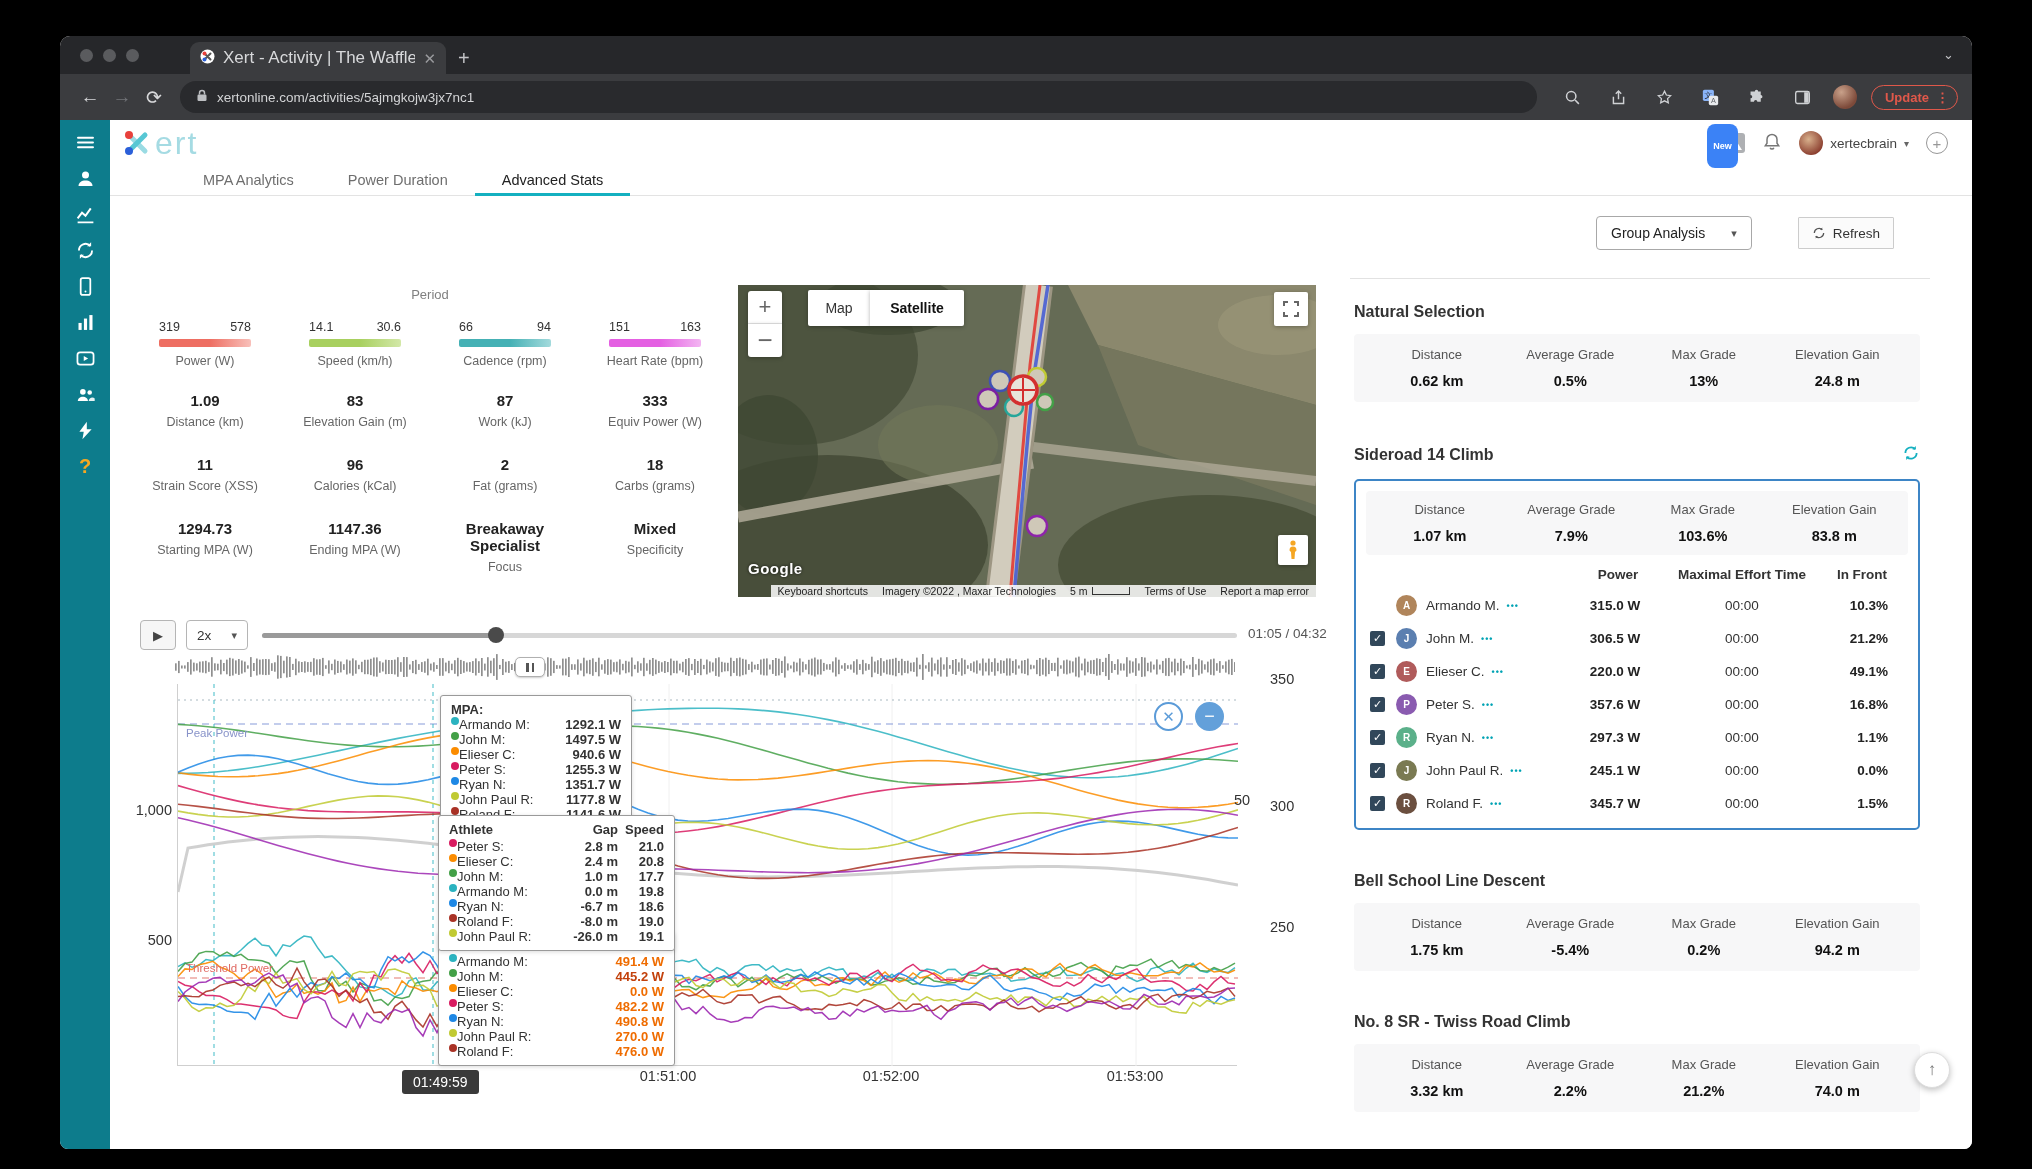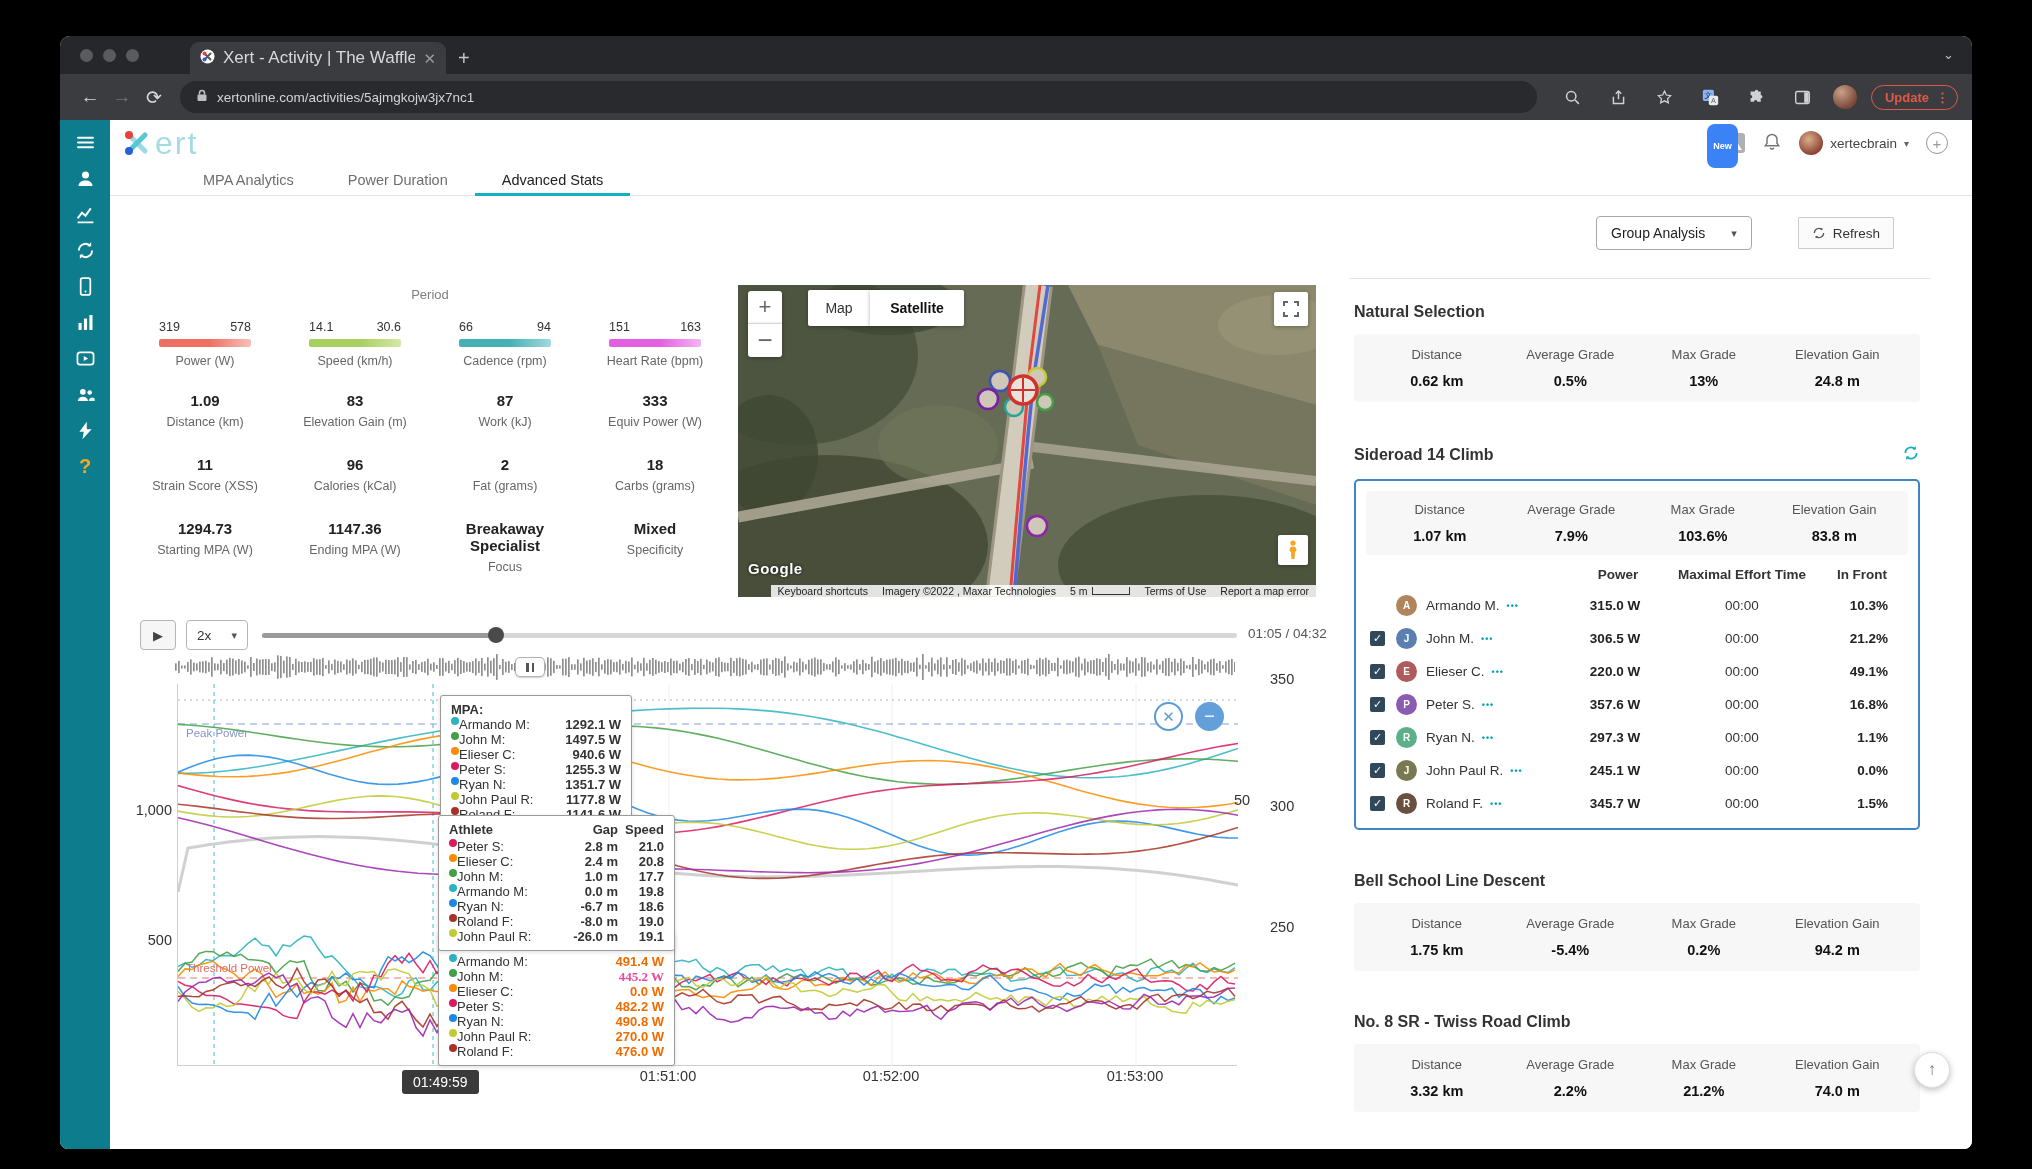--- a/index.html
+++ b/index.html
@@ -1186,21 +1186,21 @@
       <div class="tooltip" id="tt-power">
           <div class="tt-title">Power:</div>
           <div class="tt-row">
             <span class="tt-dot" style="background:#2bb3c0"></span>
             <span class="tt-name">Armando M:</span>
             <span class="tt-val" style="color: rgb(239, 108, 0);">491.4 W</span>
           </div>
           <div class="tt-row">
             <span class="tt-dot" style="background:#43a047"></span>
             <span class="tt-name">John M:</span>
-            <span class="tt-val" style="color: #ec4899; font-family: Liberation Serif, serif;">445.2 W</span>
+            <span class="tt-val" style="color: #c2410c;">445.2 W</span>
           </div>
           <div class="tt-row">
             <span class="tt-dot" style="background:#fb8c00"></span>
             <span class="tt-name">Elieser C:</span>
             <span class="tt-val" style="color: rgb(239, 108, 0);">0.0 W</span>
           </div>
           <div class="tt-row">
             <span class="tt-dot" style="background:#d81b60"></span>
             <span class="tt-name">Peter S:</span>
             <span class="tt-val" style="color: rgb(239, 108, 0);">482.2 W</span>

